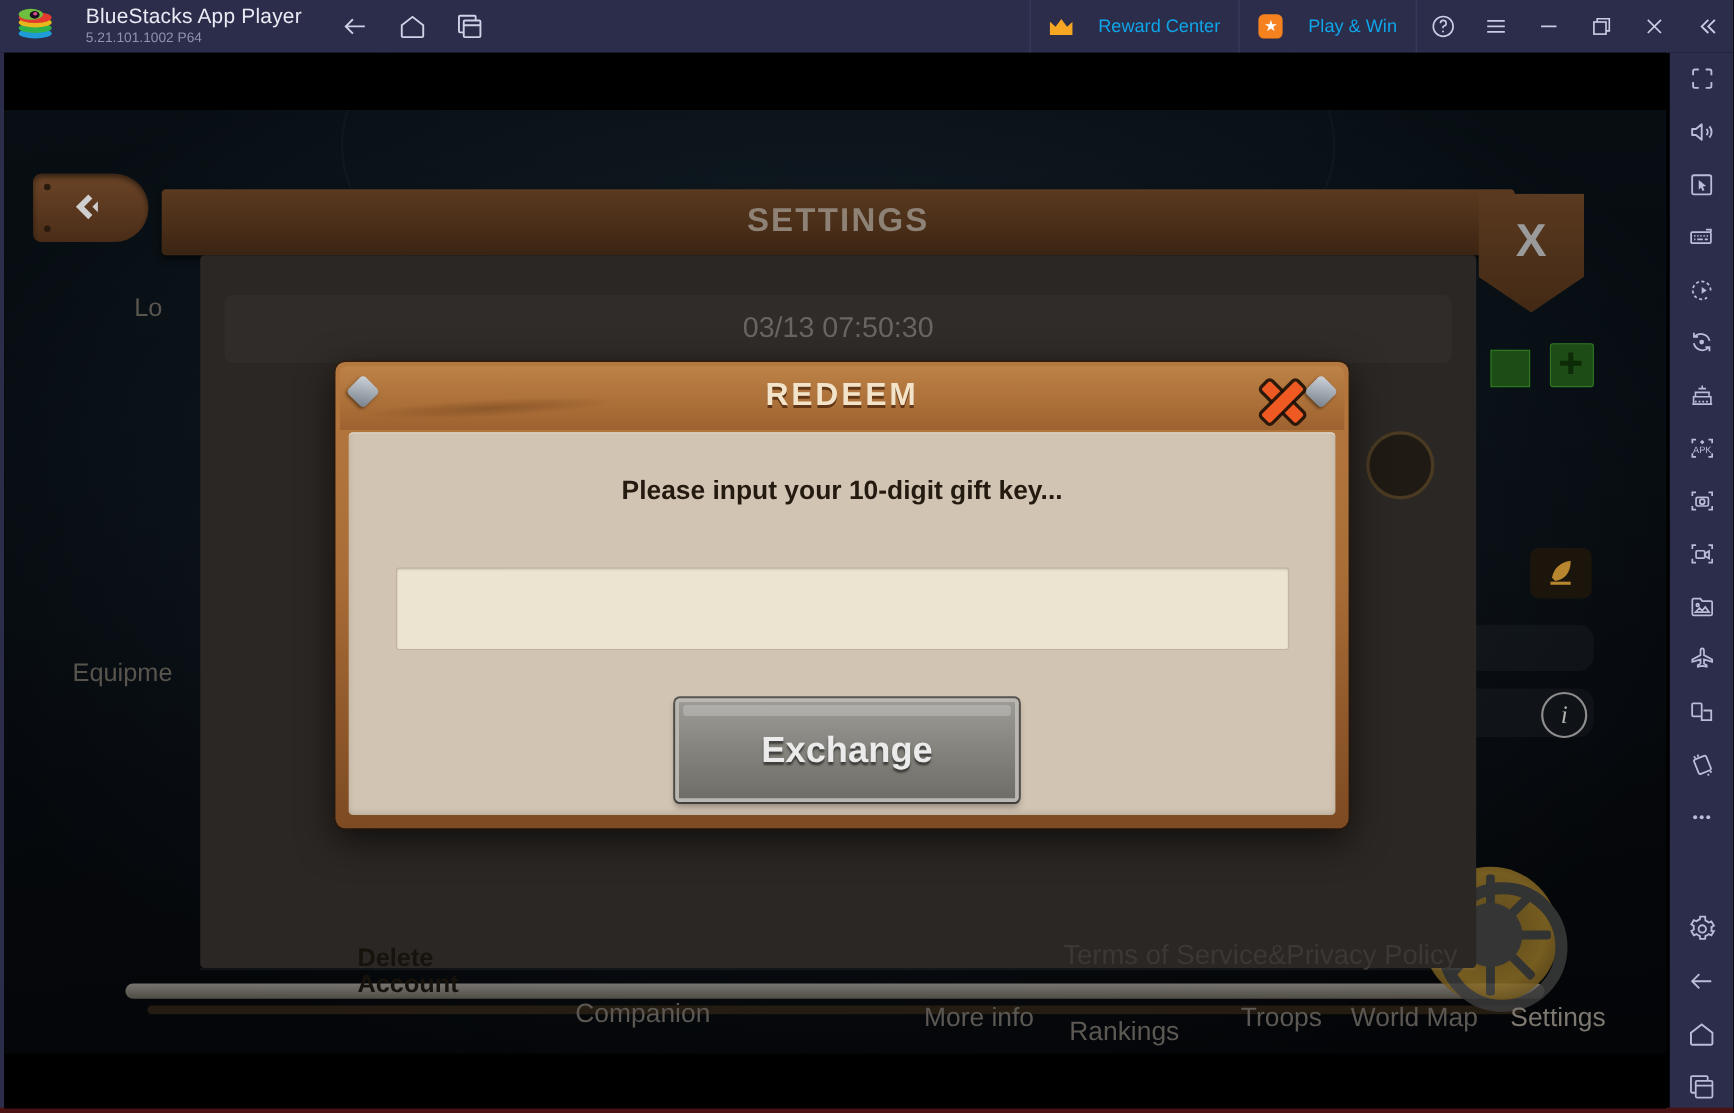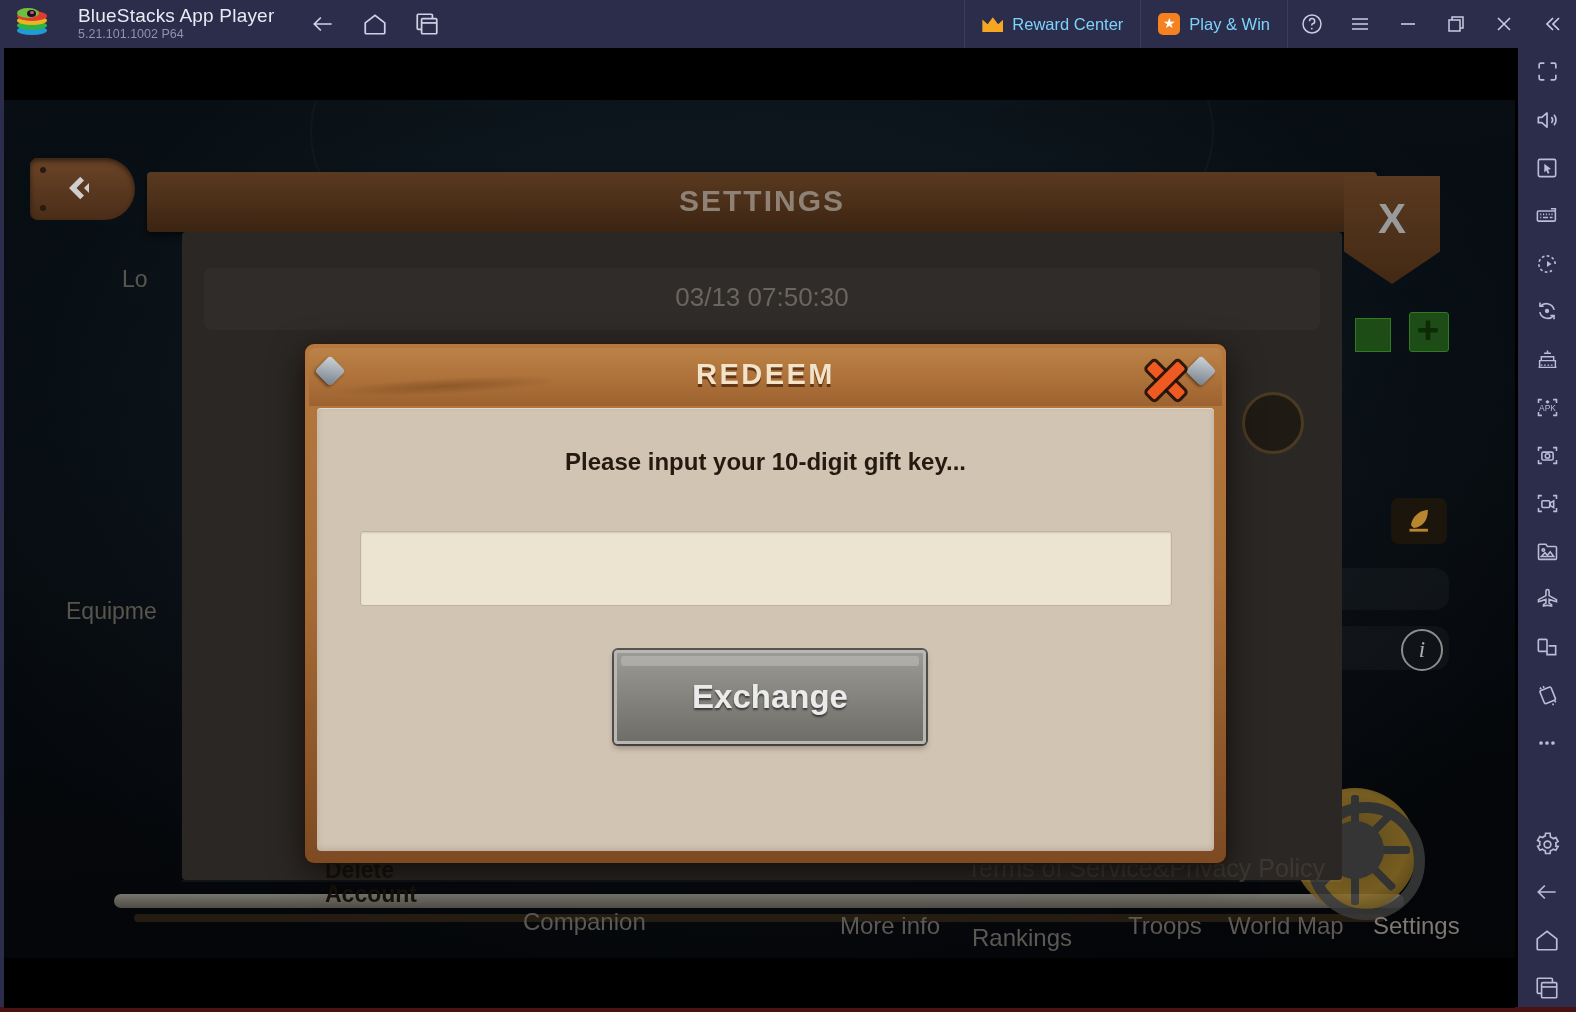--- a/index.html
+++ b/index.html
@@ -16,21 +16,21 @@
   .bs-l4{width:30px;height:10px;top:5px;background:#e23a2e;border-radius:50%;}
   .bs-l5{width:22px;height:10px;top:2px;left:7px;background:#6fbf3f;border-radius:50%;}
   .bs-eye{position:absolute;width:9px;height:7px;left:13px;top:4px;background:#1a1020;border-radius:50%;z-index:4;}
   .bs-eye2{position:absolute;width:4px;height:3px;left:16px;top:5px;background:#d74b8a;border-radius:50%;z-index:5;}
   .bs-title-wrap{margin-left:28px;line-height:1.05;}
   .bs-title{color:#e9eaf4;font-size:19px;letter-spacing:.2px;}
   .bs-ver{color:#8f93b0;font-size:12.5px;margin-top:2px;}
   .tb-nav{display:flex;align-items:center;margin-left:34px;gap:22px;}
   .tb-ico{width:30px;height:30px;display:flex;align-items:center;justify-content:center;color:#cfd2e6;cursor:pointer;}
   .tb-right{position:absolute;right:0;top:0;height:48px;display:flex;align-items:center;}
-  .tb-pill{height:48px;display:flex;align-items:center;gap:9px;padding:0 17px;color:#7dd3fc;font-size:16.5px;cursor:pointer;border-left:1px solid #3a3d5e;}
+  .tb-pill{height:48px;display:flex;align-items:center;gap:23px;padding:0 17px;color:#0ea5e9;font-size:16.5px;cursor:pointer;border-left:1px solid #3a3d5e;}
   .tb-pill.last{border-right:1px solid #3a3d5e;}
   .crown{width:21px;height:16px;position:relative;}
   .crown:before{content:"";position:absolute;inset:0;background:#f5a623;
     clip-path:polygon(0% 100%,0% 22%,25% 52%,50% 8%,75% 52%,100% 22%,100% 100%);}
   .starbadge{width:22px;height:22px;background:#f5821f;border-radius:5px;position:relative;}
   .starbadge:before{content:"★";position:absolute;left:0;right:0;top:-1px;text-align:center;color:#fff;font-size:14px;line-height:23px;}
   .tb-btn{width:48px;height:48px;display:flex;align-items:center;justify-content:center;color:#c9cce2;cursor:pointer;}
 
   
   .sidebar{position:absolute;right:0;top:48px;width:58px;height:964px;background:#2b2d4a;display:flex;flex-direction:column;align-items:center;}
@@ -89,21 +89,21 @@
   .sp-botline{position:absolute;left:35px;top:708px;width:1160px;height:2px;background:rgba(255,255,255,.05);}
 
   
   .gnav{position:absolute;bottom:44px;left:0;width:100%;height:60px;z-index:5;}
   .gnav-item{position:absolute;color:#5c5853;font-size:24px;}
   .gnav-plank{position:absolute;left:110px;bottom:100px;width:1290px;height:14px;
     background:linear-gradient(180deg,#d5cfc2 0%,#8d8476 100%);border-radius:7px;opacity:.55;}
   .gnav-plank2{position:absolute;left:130px;bottom:86px;width:1250px;height:8px;background:#3a2a18;opacity:.6;border-radius:4px;}
 
   
-  .redeem{position:absolute;left:301px;top:296px;width:921px;height:519px;z-index:20;}
+  .redeem{position:absolute;left:301px;top:281px;width:921px;height:424px;z-index:20;}
   .rd-frame{position:absolute;inset:0;border-radius:9px;
     background:linear-gradient(180deg,#b5793f 0%,#a96d37 45%,#7d4a22 100%);
     box-shadow:0 10px 34px rgba(0,0,0,.65),0 0 0 2px rgba(60,32,12,.55);}
   .rd-headbg{position:absolute;left:4px;top:4px;right:4px;height:58px;border-radius:6px 6px 0 0;
     background:linear-gradient(180deg,#bc8246 0%,#ab6f38 60%,#9c6230 100%);}
   .rd-scratch{position:absolute;left:26px;top:34px;width:230px;height:16px;
     background:radial-gradient(ellipse at 50% 50%,rgba(90,48,18,.35),transparent 70%);border-radius:50%;transform:rotate(-3deg);}
   .rd-title{position:absolute;left:0;right:0;top:14px;text-align:center;color:#f3e3c8;font-size:29px;font-weight:bold;
     letter-spacing:2.5px;text-shadow:0 3px 0 rgba(85,45,16,.85);}
   .rd-gem{position:absolute;width:22px;height:22px;background:linear-gradient(145deg,#cfd4da,#76808b);

